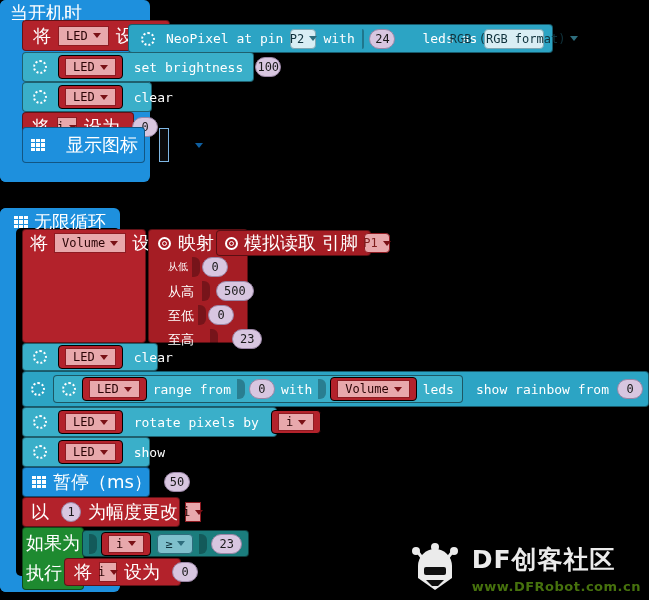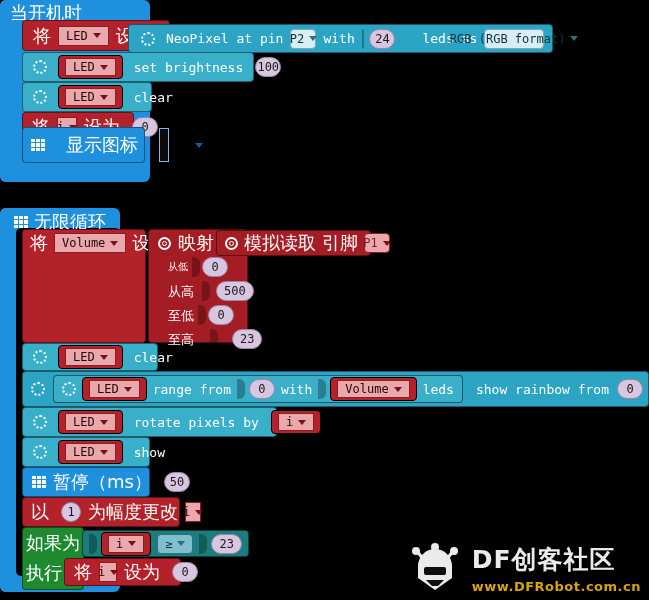--- a/index.html
+++ b/index.html
@@ -176,21 +176,21 @@
     display: flex; align-items: center; gap: 10px;
     opacity: 0.92;
   }
   .wm-text { display:flex; flex-direction: column; gap: 3px; }
   .wm-main {
     font-family: "DejaVu Sans", "Liberation Sans", sans-serif;
     font-size: 25px; font-weight: bold; color: #ffffff; letter-spacing: 1px;
   }
   .wm-sub {
     font-family: "DejaVu Sans", "Liberation Sans", sans-serif;
-    font-size: 13px; font-weight: bold; color: #eab308; letter-spacing: 0.5px;
+    font-size: 13px; font-weight: bold; color: #4d7c0f; letter-spacing: 0.5px;
   }
 </style>
 </head>
 <body>
 
 <div id="canvas">
 
   <div class="hat c-basic" style="left:0px; top:0px; width:150px; height:182px;"></div>
   <div class="hat c-basic" style="left:0px; top:0px; width:62px; height:182px;"></div>
 

